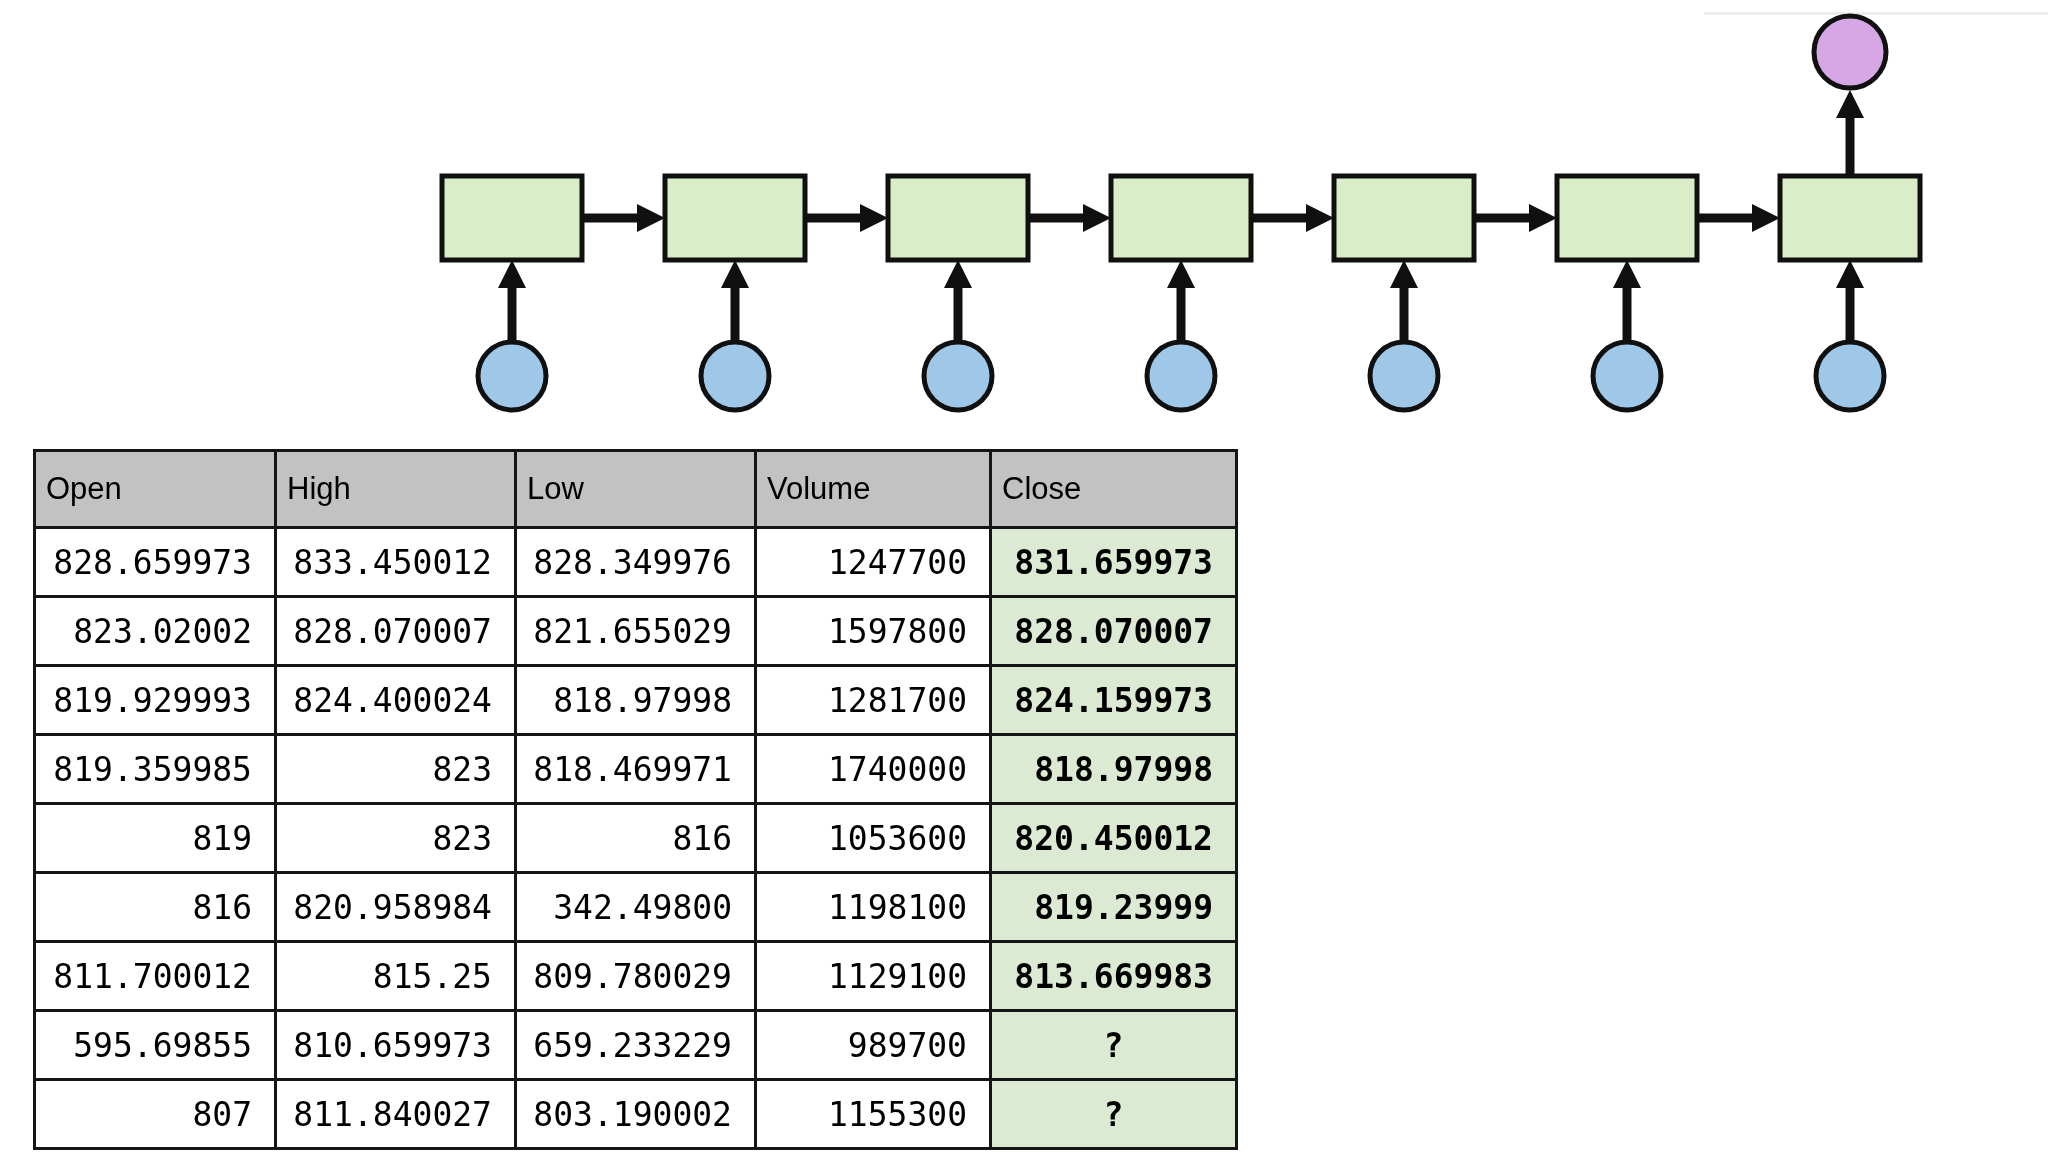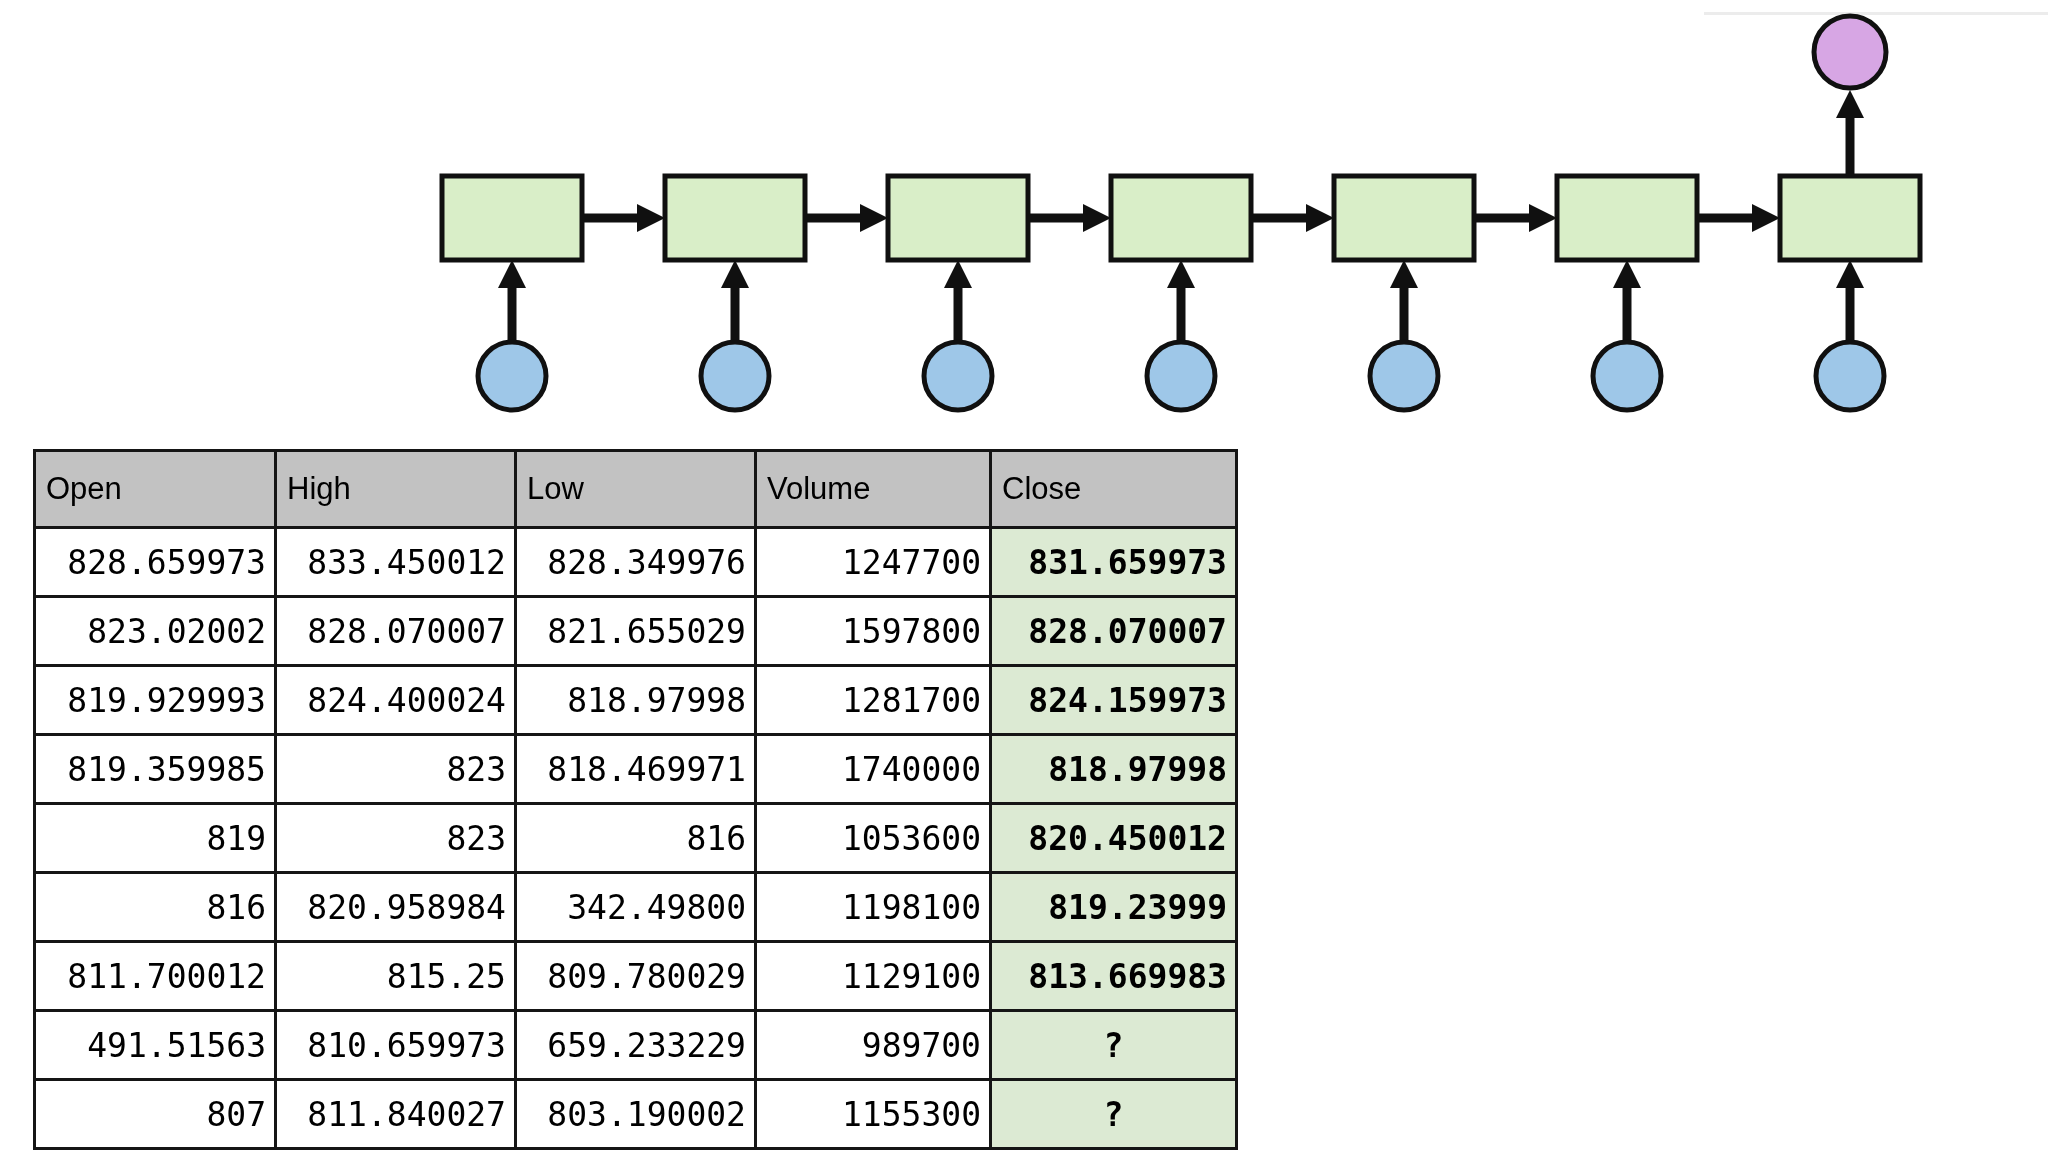--- a/index.html
+++ b/index.html
@@ -46,21 +46,21 @@
     padding: 0 0 0 10px;
     height: 74px;
   }
   #ohlcv td {
     border: 3px solid var(--tbl-border, #151515);
     font-family: "DejaVu Sans Mono", "Liberation Mono", monospace;
     font-size: 33px;
     color: #000000;
     text-align: right;
     vertical-align: middle;
-    padding: 0 8px 0 0;
+    padding: 0 22px 0 0;
     height: 66px;
     white-space: nowrap;
     background: #ffffff;
   }
   #ohlcv td.close {
     background: var(--close-bg, #dcead3);
     font-weight: 700;
   }
   #ohlcv td.q {
     text-align: center;
@@ -214,21 +214,21 @@
           <td class="close">819.23999</td>
         </tr>
         <tr>
           <td>811.700012</td>
           <td>815.25</td>
           <td>809.780029</td>
           <td>1129100</td>
           <td class="close">813.669983</td>
         </tr>
         <tr>
-          <td>491.51563</td>
+          <td>595.69855</td>
           <td>810.659973</td>
           <td>659.233229</td>
           <td>989700</td>
           <td class="close q">?</td>
         </tr>
         <tr>
           <td>807</td>
           <td>811.840027</td>
           <td>803.190002</td>
           <td>1155300</td>

